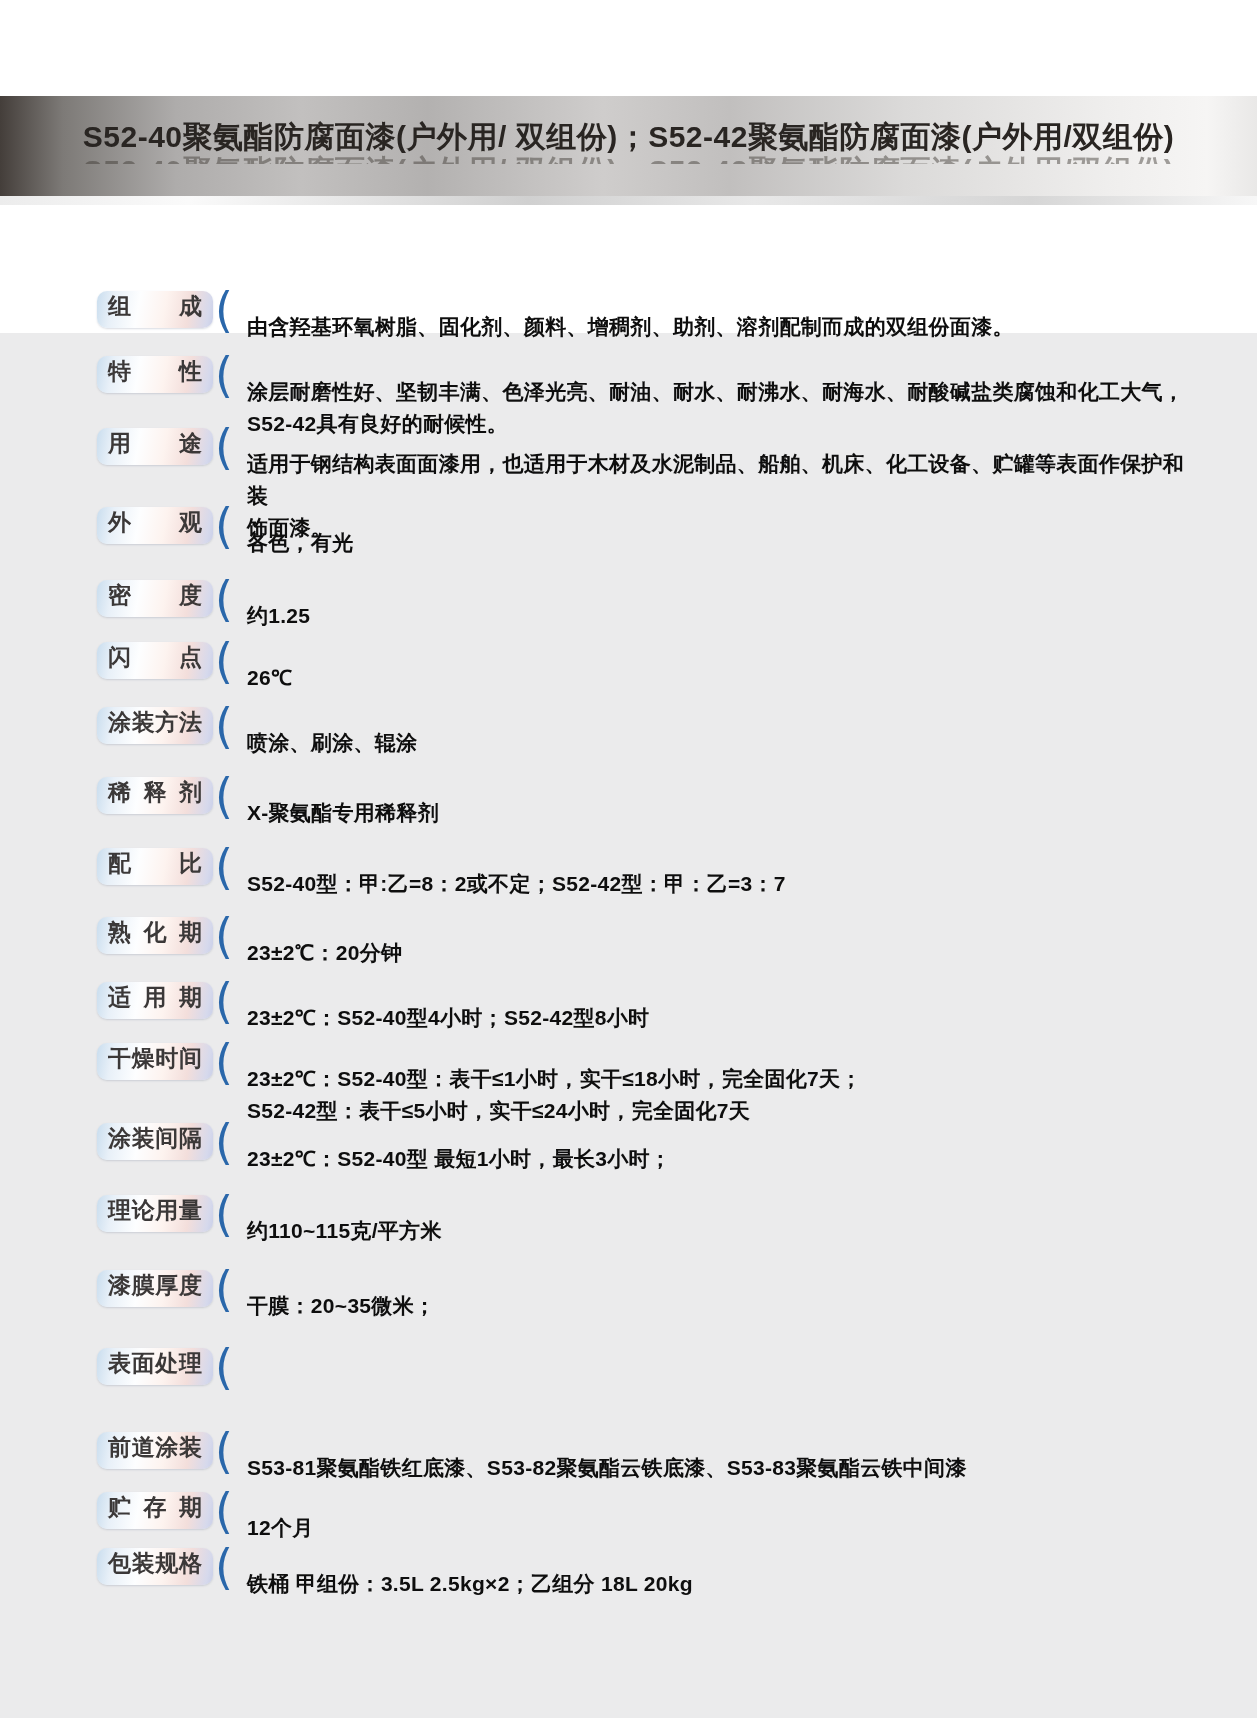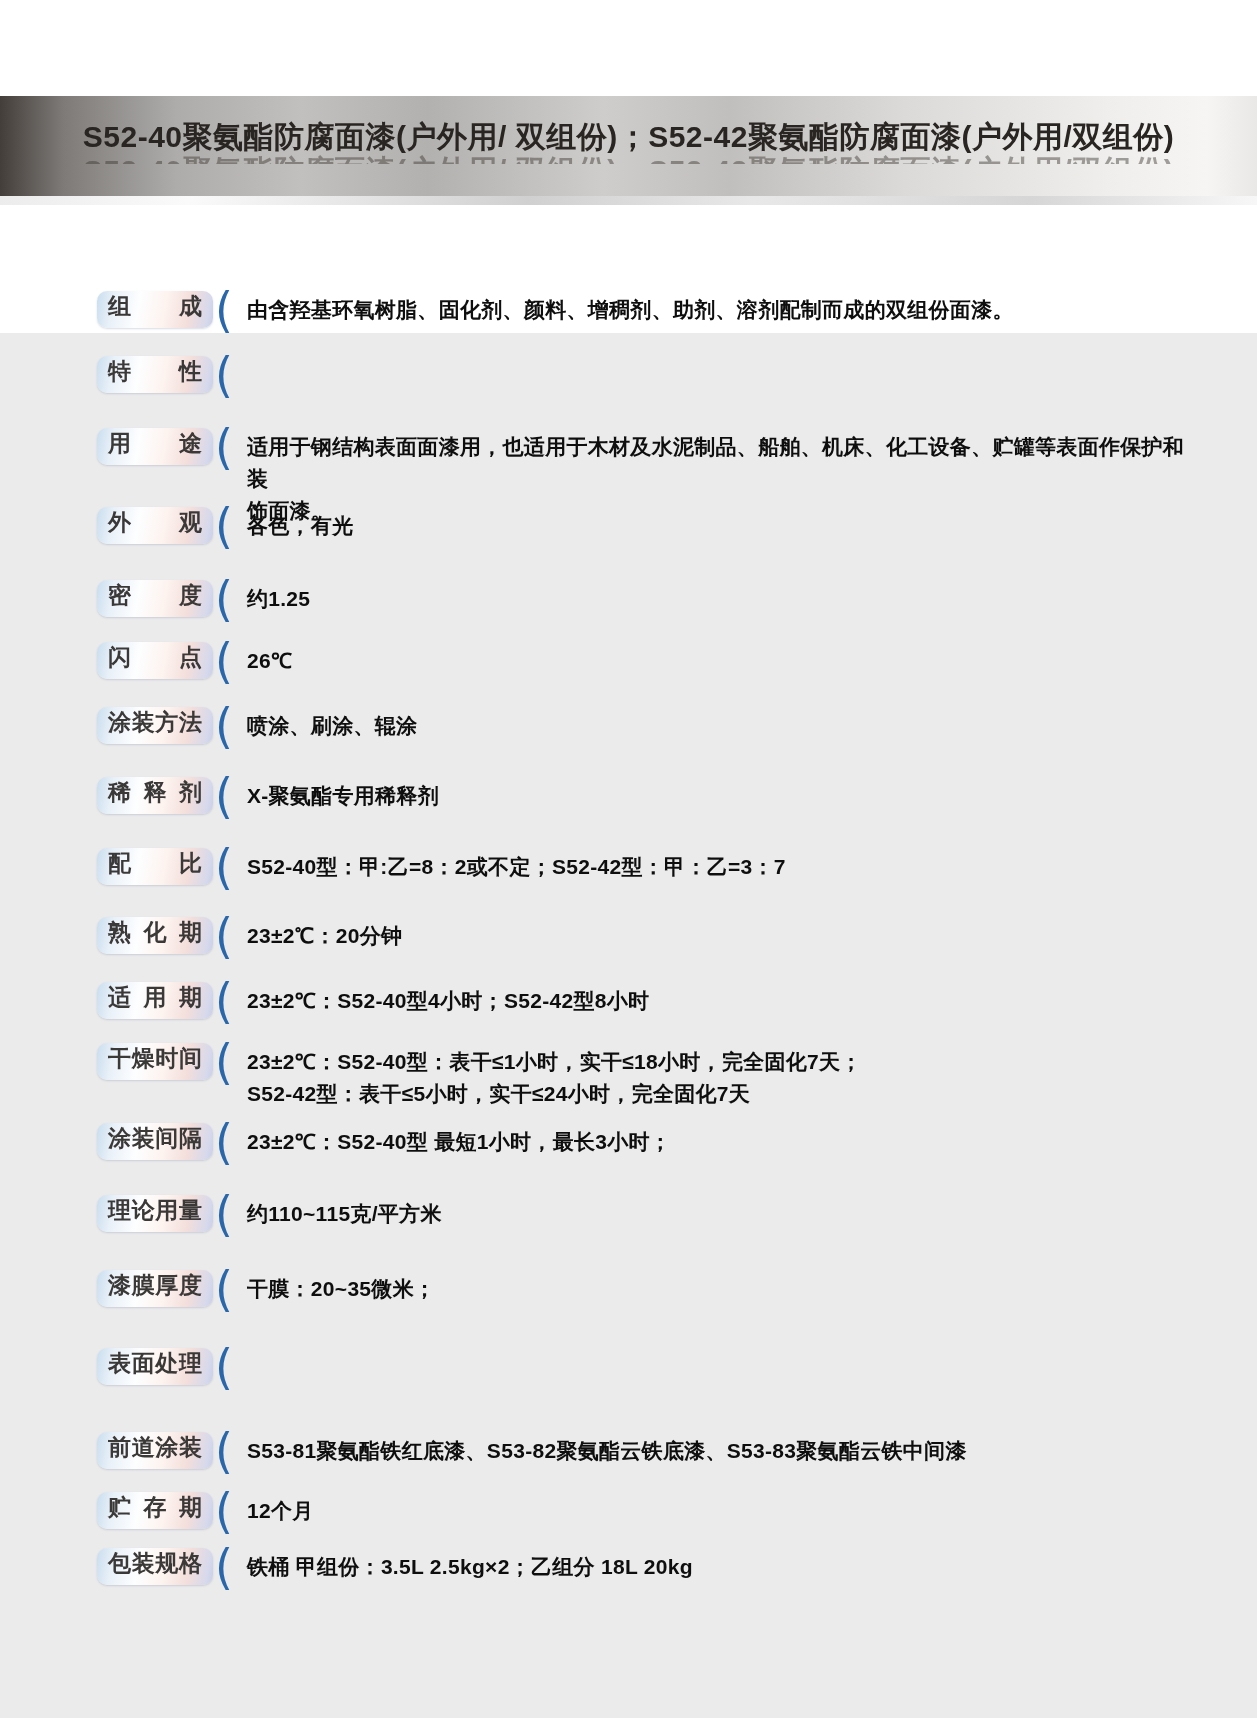--- a/index.html
+++ b/index.html
@@ -48,21 +48,21 @@
   }
   .paren {
     flex:0 0 auto; position:relative; top:-5px;
     font-family:"DejaVu Sans", sans-serif;
     font-size:46px; line-height:46px; font-weight:400; color:#2a67aa;
     margin-left:2px; margin-right:14px;
     transform:scaleY(1.05); transform-origin:top;
   }
   .val {
     font-size:21px; font-weight:600; color:#0e0e0e; line-height:32px;
-    margin-top:3px; white-space:pre-line; letter-spacing:0.3px; max-width:955px;
+    margin-top:20px; white-space:pre-line; letter-spacing:0.3px; max-width:955px;
   }
 </style>
 </head>
 <body>
 
 <div class="page">
 
   <div class="content-bg"></div>
 
   <div class="title-band">
@@ -78,20 +78,22 @@
       </div>
     <span class="paren">(</span>
     <div class="val">由含羟基环氧树脂、固化剂、颜料、增稠剂、助剂、溶剂配制而成的双组份面漆。</div>
   </div>
 
   <div class="row" style="top:356px">
     <div class="badge">
         <span class="badge-text">特性</span>
       </div>
     <span class="paren">(</span>
+    <div class="val">涂层耐磨性好、坚韧丰满、色泽光亮、耐油、耐水、耐沸水、耐海水、耐酸碱盐类腐蚀和化工大气，
+S52-42具有良好的耐候性。</div>
   </div>
 
   <div class="row" style="top:428px">
     <div class="badge">
         <span class="badge-text">用途</span>
       </div>
     <span class="paren">(</span>
     <div class="val">适用于钢结构表面面漆用，也适用于木材及水泥制品、船舶、机床、化工设备、贮罐等表面作保护和装
 饰面漆。</div>
   </div>

